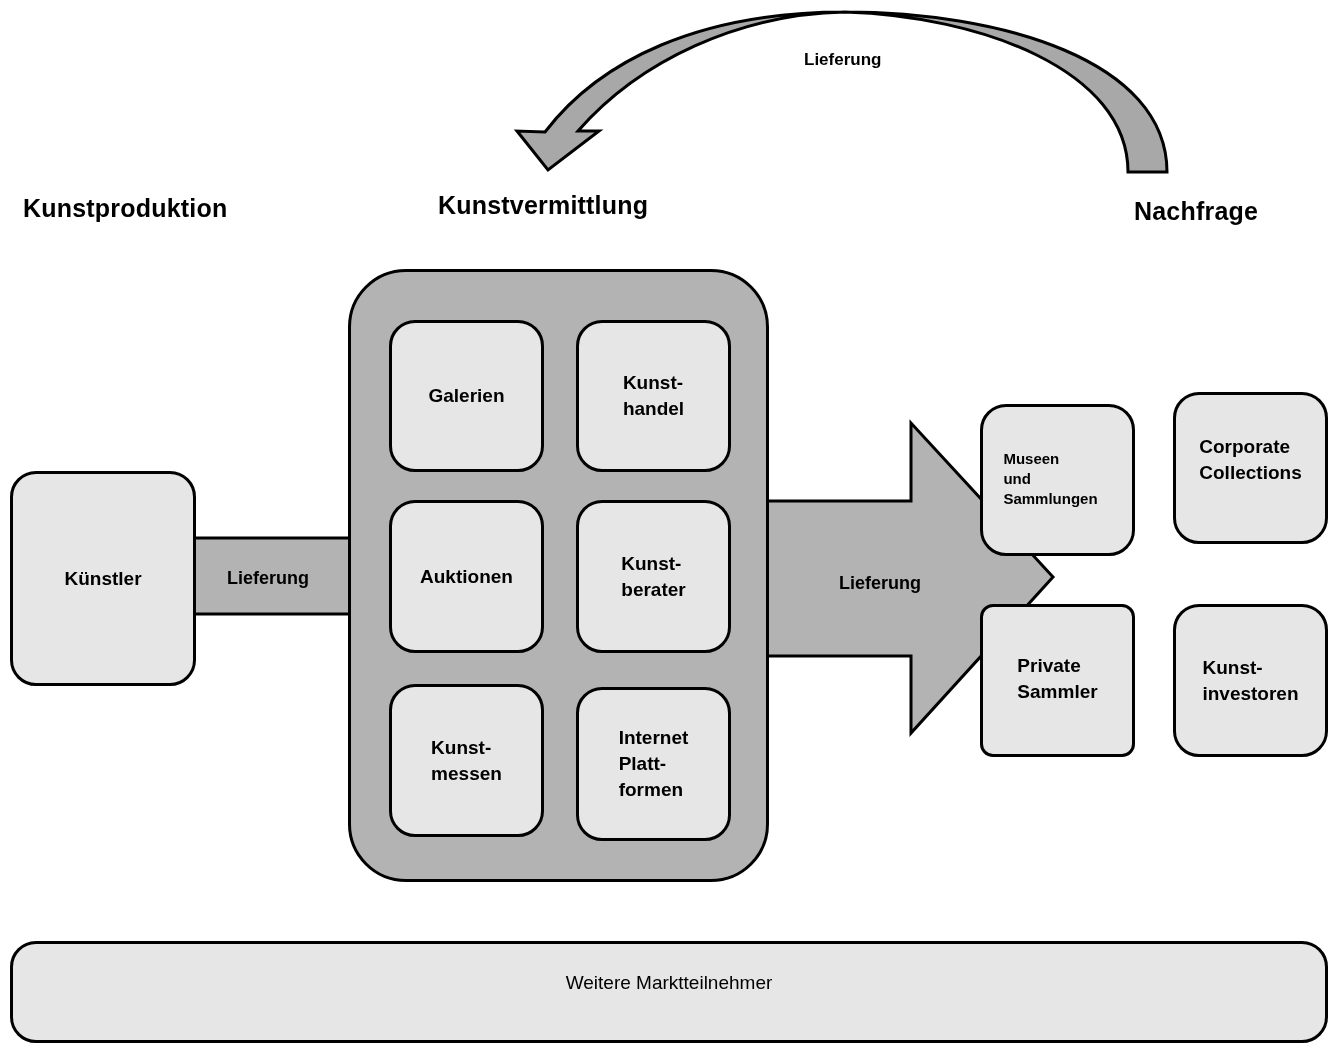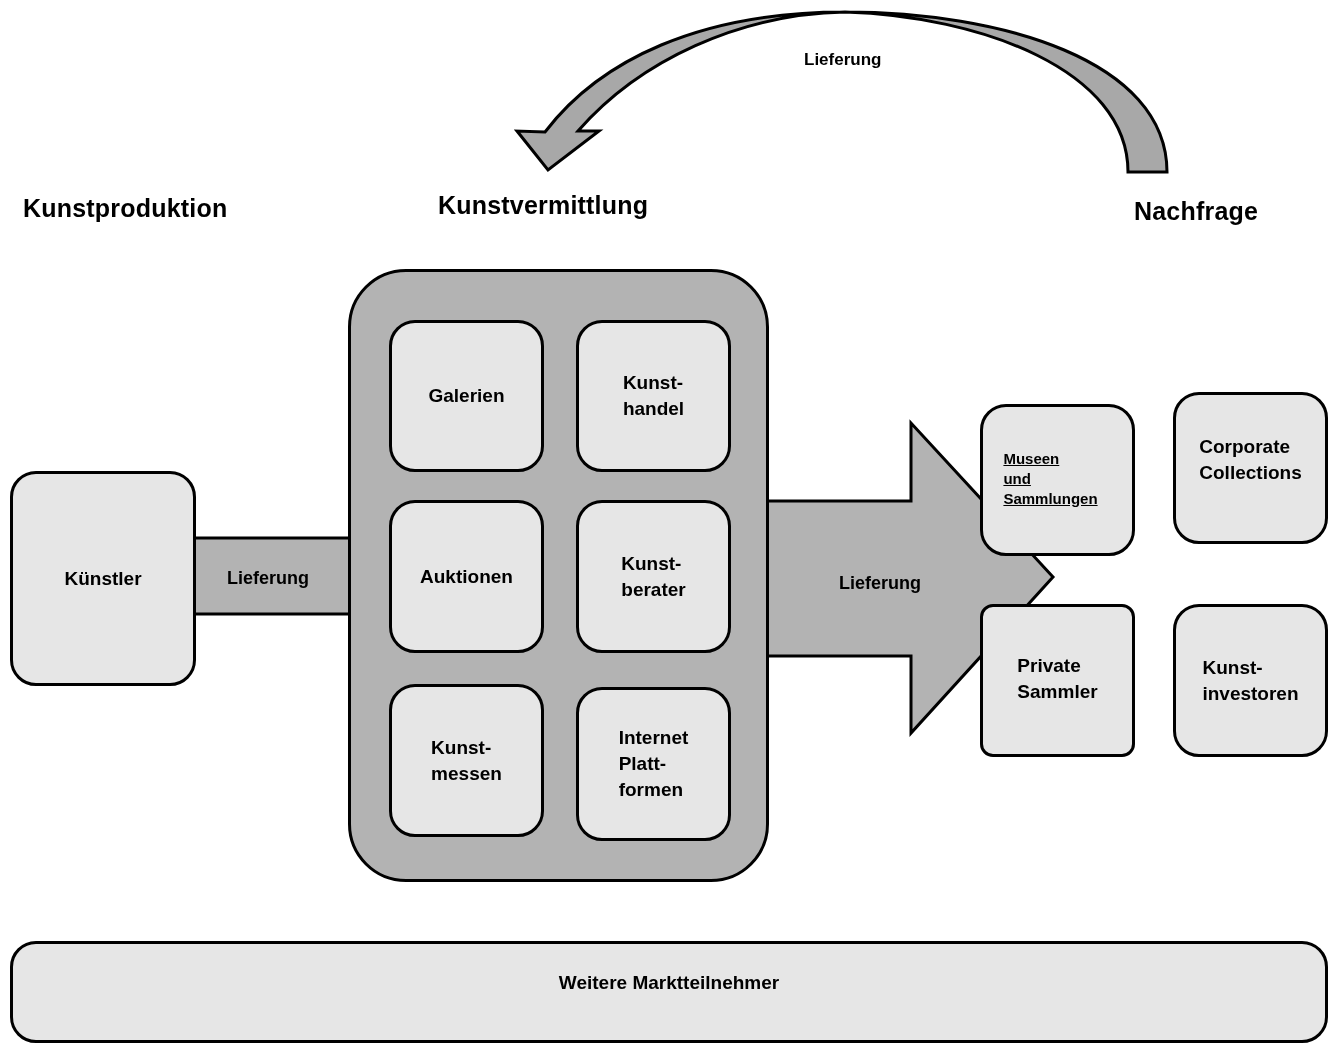--- a/index.html
+++ b/index.html
@@ -4,29 +4,29 @@
 <style>
   html, body { margin:0; padding:0; background:#ffffff; }
   body { width:1338px; height:1054px; position:relative; overflow:hidden;
          font-family:"Liberation Sans", "DejaVu Sans", sans-serif; color:#000; }
   .abs { position:absolute; }
   .heading { font-weight:bold; font-size:25px; letter-spacing:0.2px; }
   .box { position:absolute; box-sizing:border-box; border:3px solid #000;
          border-radius:26px; background:#e6e6e6; display:flex; align-items:center;
          justify-content:center; text-align:left; font-weight:bold; font-size:19px;
          line-height:26px; }
-  .box.small-text { font-size:15px; line-height:20px;text-decoration:underline; }
+  .box.small-text { font-size:15px; line-height:20px; }
   .container { position:absolute; box-sizing:border-box; border:3px solid #000;
          border-radius:58px; background:#b3b3b3; }
   .lbl { position:absolute; font-weight:bold; font-size:19px; }
   svg { position:absolute; left:0; top:0; }
   .bottom { position:absolute; left:10px; top:941px; width:1318px; height:102px;
          box-sizing:border-box; border:3px solid #000; border-radius:26px;
          background:#e6e6e6; text-align:center; }
-  .bottom .t1 { font-weight:bold; font-size:19px; margin-top:28px; }
+  .bottom .t1 { font-weight:normal; font-size:19px; margin-top:28px; }
   .bottom .t2 { font-size:14px; margin-top:4px; letter-spacing:0.3px; }
   .inner { display:block; }
 </style>
 </head>
 <body>
 
 <svg width="1338" height="1054">
 
   <path d="M 1167 172 C 1167 60, 1000 12, 845 12 C 700 12, 600 60, 545 132
            L 517 131 L 548 170 L 599 131 L 578 131

